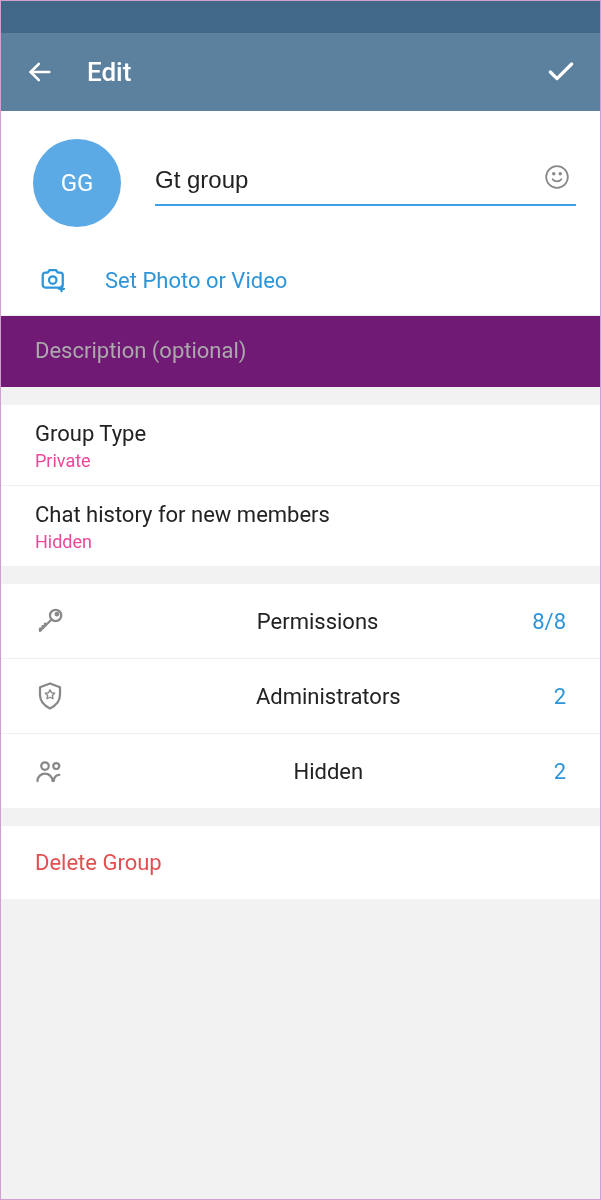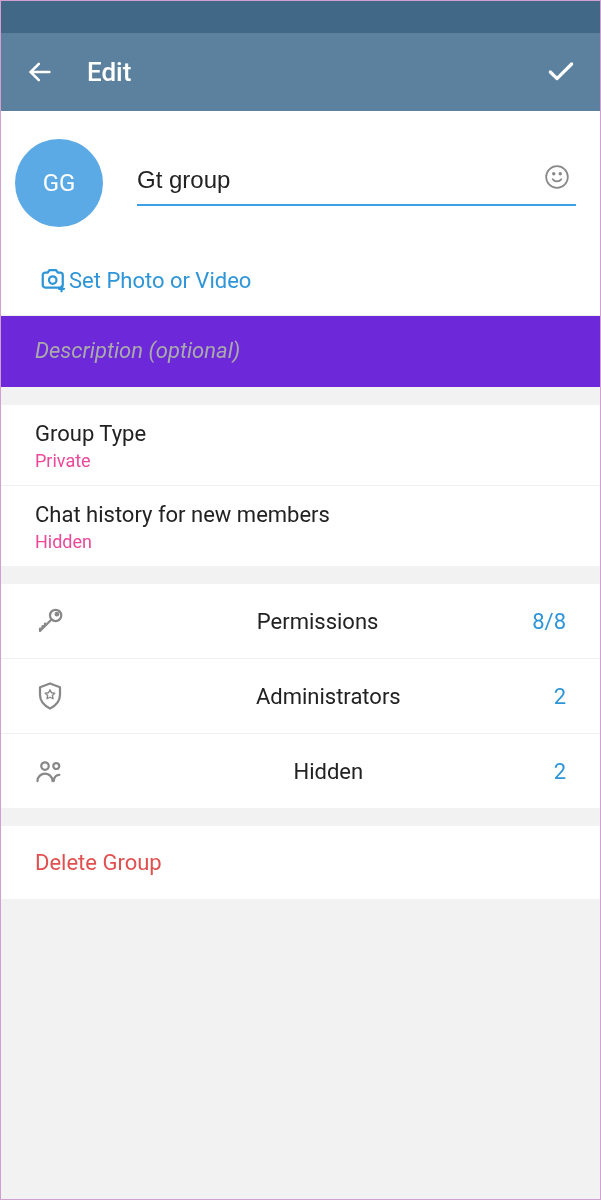--- a/index.html
+++ b/index.html
@@ -39,21 +39,21 @@
     }
     .confirm-btn {
       width: 34px;
       height: 34px;
       display: flex;
       align-items: center;
       justify-content: center;
       cursor: pointer;
     }
     .name-section {
-      padding: 28px 24px 20px 14px;
+      padding: 28px 24px 20px 32px;
       display: flex;
       align-items: center;
       background: #fff;
     }
     .avatar {
       width: 88px;
       height: 88px;
       border-radius: 50%;
       background: #5caae5;
       display: flex;
@@ -98,27 +98,27 @@
     .camera-icon {
       width: 30px;
       height: 30px;
       display: flex;
       align-items: center;
       justify-content: center;
     }
     .set-photo-label {
       font-size: 22px;
       color: #2d95d8;
+      margin-left: 36px;
     }
     .description-row {
-      background: #6d28d9;
+      background: #701a75;
       padding: 22px 24px 24px 34px;
       font-size: 22px;
       color: #aaa;
-      font-style: italic;
     }
     .gap {
       height: 18px;
       background: #f2f2f2;
     }
     .section {
       background: #fff;
     }
     .setting-row {
       padding: 16px 24px 14px 34px;

